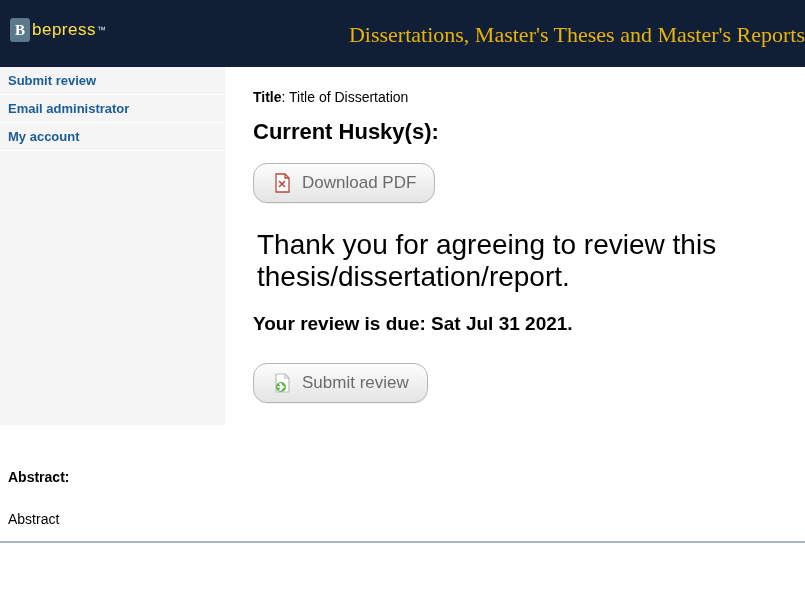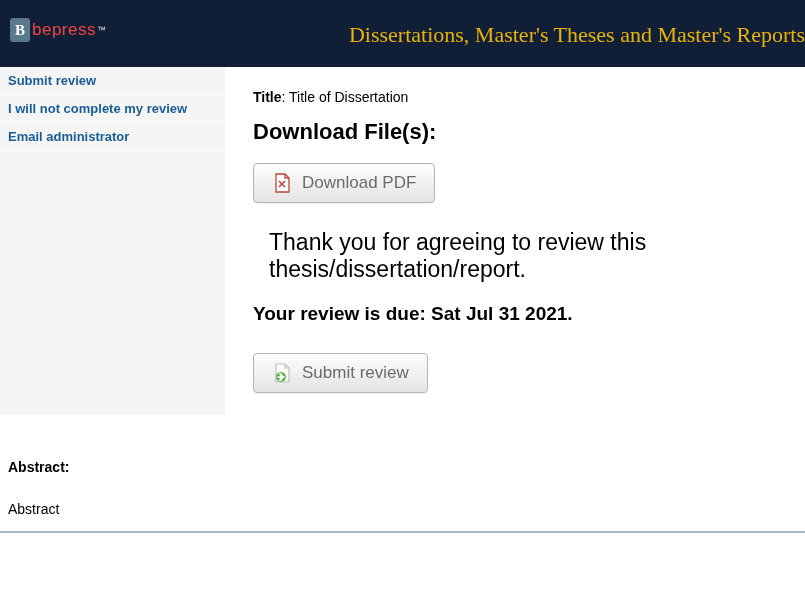--- a/index.html
+++ b/index.html
@@ -1,33 +1,33 @@
 <!DOCTYPE html>
 <html><head>
   <meta charset="utf-8">
   <style>
     * { box-sizing: border-box; margin: 0; padding: 0; }
     body { font-family: Arial, Helvetica, sans-serif; font-size: 14px; color: #000; background: #fff; width: 805px; }
     .header { background: #111f36; height: 67px; display: flex; align-items: center; position: relative; }
     .logo-wrap { position: absolute; left: 10px; top: 18px; display: flex; align-items: center; }
     .logo-icon { width: 20px; height: 24px; background: #5a7a8c; border-radius: 3px; display: flex; align-items: center; justify-content: center; color: #fff; font-family: Georgia, serif; font-size: 15px; font-weight: bold; margin-right: 2px; }
-    .logo-text { color: #ef4444; font-size: 17px; letter-spacing: 0.5px; text-align: right; }
+    .logo-text { color: #fde047; font-size: 17px; letter-spacing: 0.5px; text-align: right; }
     .logo-tm { color: #dfe5ea; font-size: 9px; vertical-align: super; margin-left: 1px; }
     .header-title { color: #eab308; font-family: Georgia, 'Times New Roman', serif; font-size: 22px; margin: 0 auto; text-align: right; width: 100%; padding-top: 2px; }
     .container { display: flex; background: #fff; }
     .sidebar { width: 225px; background: #f5f5f5; min-height: 317px; }
     .sidebar-item { display: block; padding: 6px 8px; color: #1a5c96; font-size: 13px; font-weight: bold; cursor: pointer; border-bottom: 1px solid #fff; }
     .main { flex: 1; padding: 22px 10px 22px 28px; }
     .meta-row { font-size: 14px; margin-bottom: 10px; }
     .meta-row b { font-weight: bold; }
     .meta-row i { font-style: italic; }
     .section-h { font-size: 22px; font-weight: bold; margin: 14px 0 18px 0; font-family: Arial, Helvetica, sans-serif; }
-    .btn { display: inline-flex; align-items: center; gap: 10px; border: 1px solid #b5b5b5; border-radius: 4px; background: linear-gradient(#fdfdfd, #e4e4e4); padding: 9px 18px; font-size: 17px; color: #6b6b6b; cursor: pointer; font-family: Arial, Helvetica, sans-serif; box-shadow: 0 1px 0 rgba(0,0,0,0.05); }
+    .btn { display: inline-flex; align-items: center; gap: 10px; border: 1px solid #b5b5b5; border-radius: 14px; background: linear-gradient(#fdfdfd, #e4e4e4); padding: 9px 18px; font-size: 17px; color: #6b6b6b; cursor: pointer; font-family: Arial, Helvetica, sans-serif; box-shadow: 0 1px 0 rgba(0,0,0,0.05); }
     .icon-slot { width: 20px; height: 20px; display: inline-flex; align-items: center; justify-content: center; }
-    .thanks { font-size: 23px; margin: 26px 0 20px 16px; }
+    .thanks { font-size: 28px; margin: 26px 0 20px 4px; }
     .due { font-size: 19px; font-weight: bold; margin-bottom: 28px; }
     .lower { padding: 0 8px; }
     .abstract-label { font-weight: bold; font-size: 14px; margin-top: 44px; margin-bottom: 26px; }
     .abstract-body { font-size: 14px; margin-bottom: 14px; }
     .divider { border: none; border-top: 2px solid #a9b6c9; margin: 0; }
   </style>
 </head>
 <body>
 
 <div class="header">
@@ -35,30 +35,30 @@
     <span class="logo-icon">B</span>
     <span class="logo-text">bepress</span>
     <span class="logo-tm">™</span>
   </div>
   <div class="header-title">Dissertations, Master's Theses and Master's Reports</div>
 </div>
 
 <div class="container">
   <div class="sidebar">
     <a class="sidebar-item">Submit review</a>
-    <a class="sidebar-item">I will not complete my review</a>
     <a class="sidebar-item">Email administrator</a>
+    <a class="sidebar-item">My account</a>
   </div>
 
   <div class="main">
     <div class="meta-row">
       <b>Title</b>: <span>Title of Dissertation</span>
     </div>
 
-    <h2 class="section-h">Download File(s):</h2>
+    <h2 class="section-h">Current Husky(s):</h2>
 
     <button class="btn">
       <span class="icon-slot">
         <svg width="20" height="20" viewBox="0 0 20 20">
           <path d="M4 1 h9 l4 4 v14 h-13 z" fill="#fff" stroke="#b84a3a" stroke-width="1.3"></path>
           <path d="M13 1 v4 h4" fill="none" stroke="#b84a3a" stroke-width="1.3"></path>
           <path d="M7 8 l6 6 M13 8 l-6 6" stroke="#b84a3a" stroke-width="1.6"></path>
         </svg>
       </span>
       <span>Download PDF</span>

